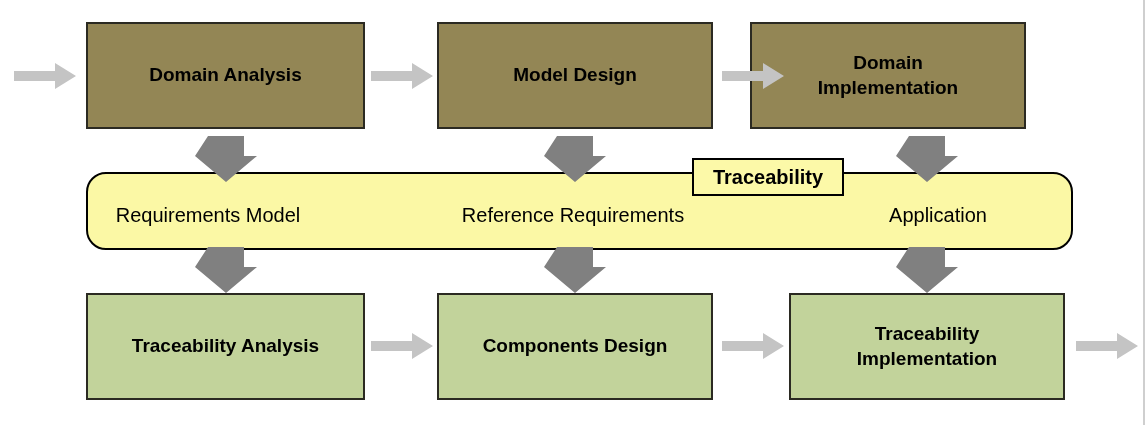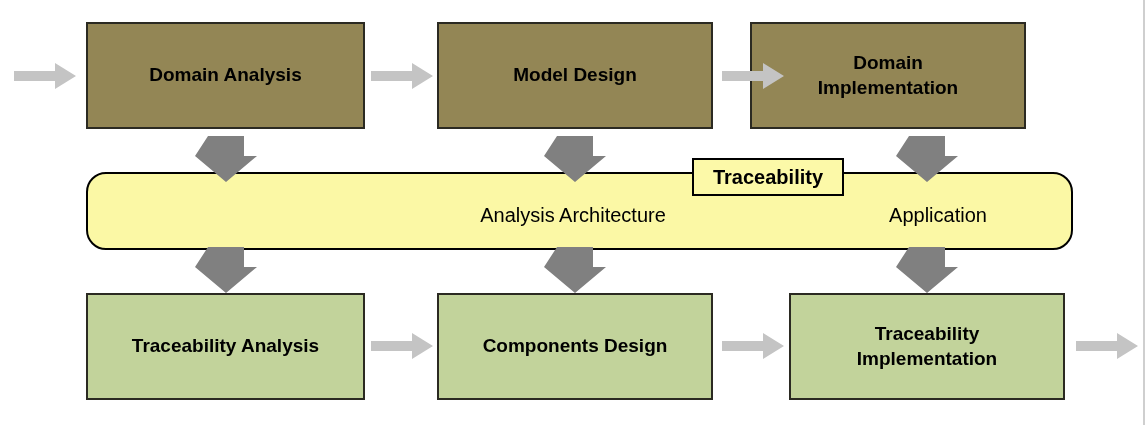--- a/index.html
+++ b/index.html
@@ -103,21 +103,22 @@
   </div>
   <div class="box domain" style="left:437px;top:22px;width:276px">
     <span>Model Design</span>
   </div>
   <div class="box domain" style="left:750px;top:22px;width:276px">
     <span>Domain
 Implementation</span>
   </div>
 
   <div class="band"></div>
-  <span class="band-text" style="left:573px">Analysis Architecture</span>
+  <span class="band-text" style="left:208px">Requirements Model</span>
+  <span class="band-text" style="left:573px">Reference Requirements</span>
   <span class="band-text" style="left:938px">Application</span>
   <div class="tag">
     <span>Traceability</span>
   </div>
 
   <div class="box application" style="left:86px;top:293px;width:279px">
     <span>Traceability Analysis</span>
   </div>
   <div class="box application" style="left:437px;top:293px;width:276px">
     <span>Components Design</span>

